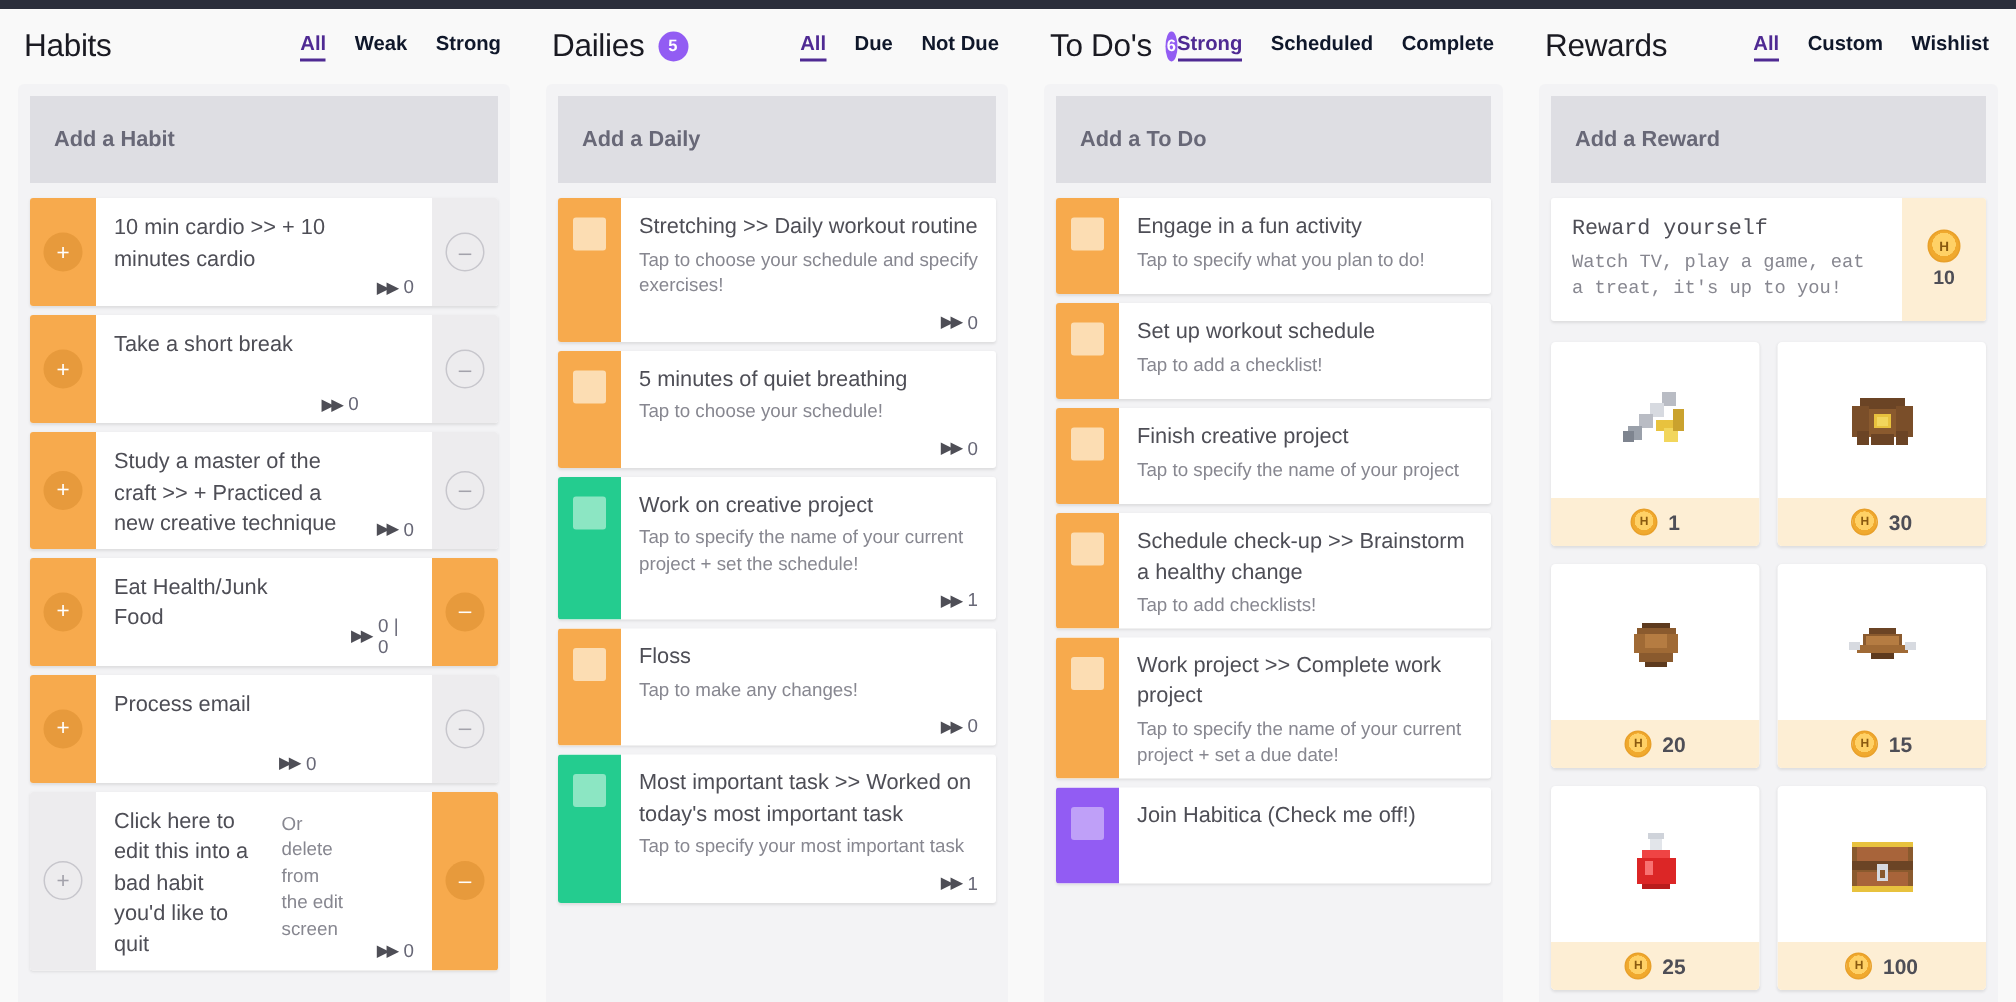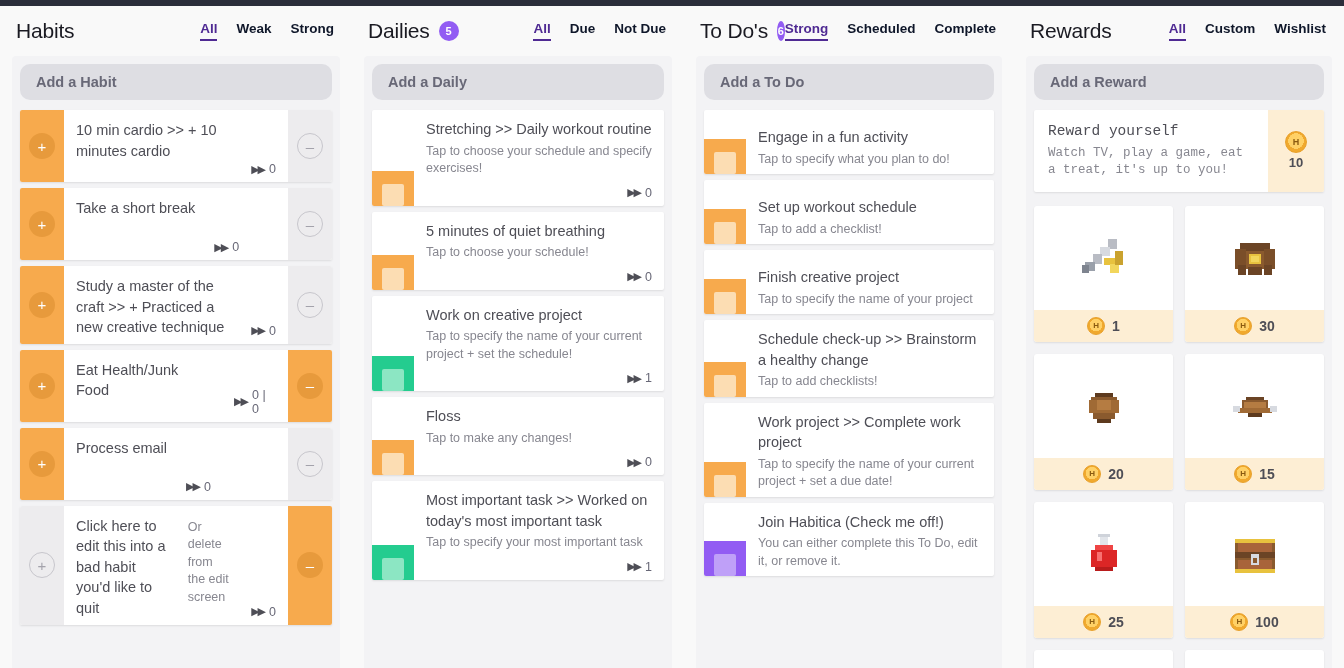--- a/index.html
+++ b/index.html
@@ -75,22 +75,22 @@
 
   .col-body {
     background: #f3f3f5;
     border-radius: 4px;
     padding: 8px;
     height: 620px;
     overflow: hidden;
   }
   .add-box {
     background: #dedee3;
-    border-radius: 10px;
-    height: 36px;
+    border-radius: 0;
+    height: 58px;
     display: flex;
     align-items: center;
     padding: 0 16px;
     font-size: 14.5px;
     font-weight: bold;
     color: #686877;
     margin-bottom: 10px;
     cursor: pointer;
   }
 
@@ -155,21 +155,20 @@
 
   
   .task {
     display: flex;
     background: #fff;
     border-radius: 2px;
     margin-bottom: 6px;
     min-height: 64px;
     box-shadow: 0 1px 2px rgba(26,26,34,0.10);
     overflow: hidden;
-    align-items: flex-end;
   }
   .tbar {
     width: 42px;
     flex: 0 0 42px;
     display: flex;
     justify-content: center;
     padding-top: 13px;
   }
   .tbar.orange { background: #f7aa4d; }
   .tbar.green  { background: #24cc8f; }
@@ -506,21 +505,20 @@
               <div class="htitle">Work project &gt;&gt; Complete work project</div>
               <div class="hnotes">Tap to specify the name of your current project + set a due date!</div>
             </div>
           </div>
           <div class="task">
             <div class="tbar purple">
               <span class="chk"></span>
             </div>
             <div class="tbody">
               <div class="htitle">Join Habitica (Check me off!)</div>
-              <div class="hnotes">You can either complete this To Do, edit it, or remove it.</div>
             </div>
           </div>
         </div>
     </div>
   </div>
 
   <div class="column col-rewards">
     <div class="col-head">
       <span class="col-title">Rewards</span>
       <div class="tabs">

